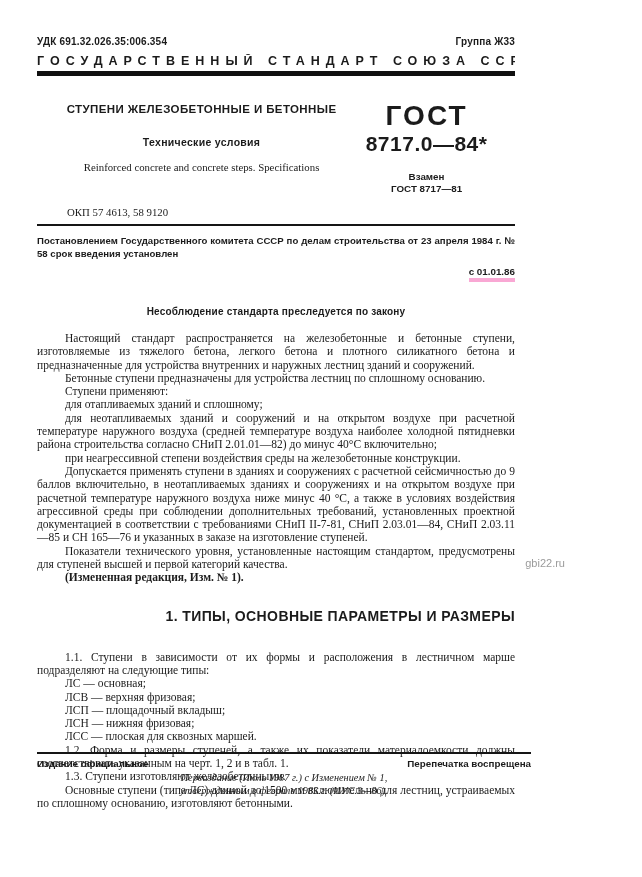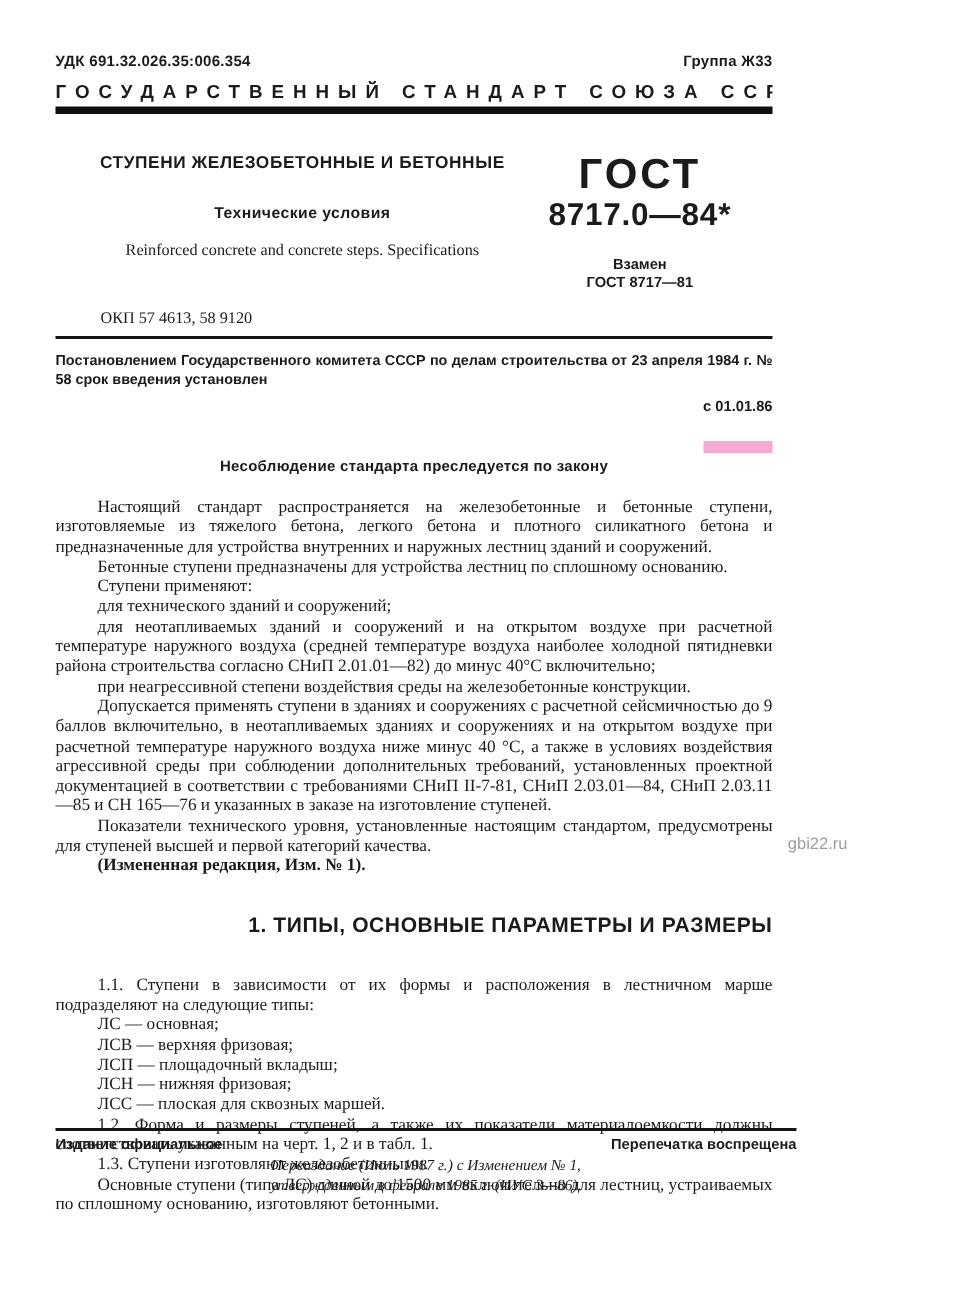--- a/index.html
+++ b/index.html
@@ -59,21 +59,21 @@
   .decree{
     margin-top:9px;
     font-family:"Liberation Sans","DejaVu Sans",sans-serif;
     font-weight:bold;font-size:9.6px;line-height:12.5px;
     text-align:justify;
   }
   .decree-date{
     font-family:"Liberation Sans","DejaVu Sans",sans-serif;
     font-weight:bold;font-size:9.8px;text-align:right;margin-top:6px;
   }
-  .decree-date span{border-bottom:8px solid #f9a8d4;padding-bottom:17px;}
+  .decree-date span{border-bottom:4px solid #f9a8d4;padding-bottom:1px;}
   .law-notice{
     font-family:"Liberation Sans","DejaVu Sans",sans-serif;
     font-weight:bold;font-size:10px;text-align:center;margin-top:29px;letter-spacing:.2px;
   }
   
   .body-text{margin-top:15px;}
   .para{
     margin:0;font-size:11.5px;line-height:13.3px;
     text-align:justify;text-indent:28px;
   }
@@ -135,21 +135,21 @@
   <div class="decree">Постановлением Государственного комитета СССР по делам строительства от 23 апреля 1984 г. № 58 срок введения установлен</div>
   <div class="decree-date">
     <span>с 01.01.86</span>
   </div>
   <div class="law-notice">Несоблюдение стандарта преследуется по закону</div>
 
   <div class="body-text">
       <p class="para">Настоящий стандарт распространяется на железобетонные и бетонные ступени, изготовляемые из тяжелого бетона, легкого бетона и плотного силикатного бетона и предназначенные для устройства внутренних и наружных лестниц зданий и сооружений.</p>
       <p class="para">Бетонные ступени предназначены для устройства лестниц по сплошному основанию.</p>
       <p class="para">Ступени применяют:</p>
-      <p class="para">для технического зданий и сооружений;</p>
+      <p class="para">для отапливаемых зданий и сплошному;</p>
       <p class="para">для неотапливаемых зданий и сооружений и на открытом воздухе при расчетной температуре наружного воздуха (средней температуре воздуха наиболее холодной  пятидневки  района  строительства согласно СНиП 2.01.01—82) до минус 40°С включительно;</p>
       <p class="para">при неагрессивной степени воздействия среды на железобетонные конструкции.</p>
       <p class="para">Допускается применять ступени в зданиях и сооружениях с расчетной сейсмичностью до 9 баллов включительно, в неотапливаемых зданиях и сооружениях и на открытом воздухе при расчетной температуре наружного воздуха ниже минус 40 °С, а также в условиях воздействия агрессивной среды при соблюдении дополнительных требований, установленных проектной документацией в соответствии с требованиями СНиП II-7-81, СНиП 2.03.01—84, СНиП 2.03.11—85 и СН 165—76 и указанных в заказе на изготовление ступеней.</p>
       <p class="para">Показатели технического уровня, установленные настоящим стандартом, предусмотрены  для ступеней высшей и первой категорий качества.</p>
       <p class="para bold">(Измененная редакция, Изм. № 1).</p>
     </div>
 
   <div class="section-heading">1. ТИПЫ, ОСНОВНЫЕ ПАРАМЕТРЫ И РАЗМЕРЫ</div>
 
   <div class="section-text">

